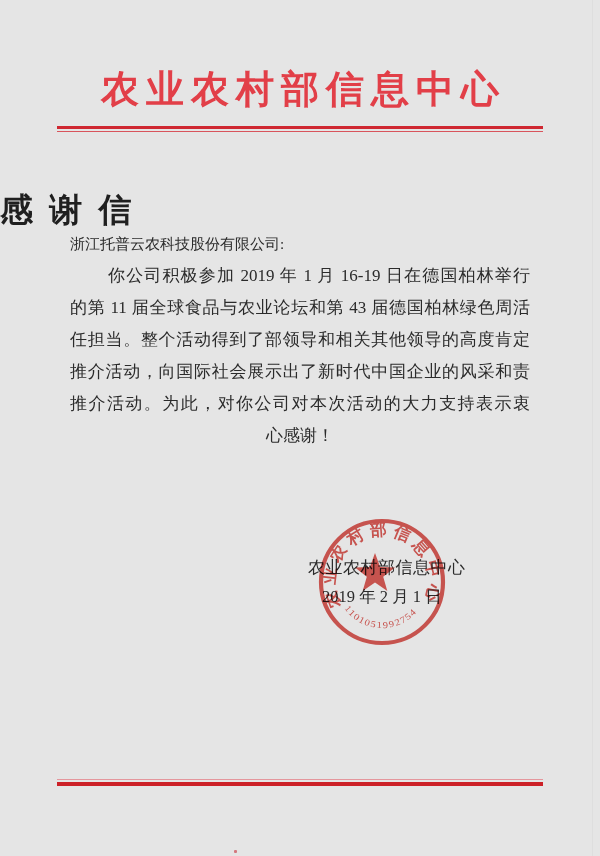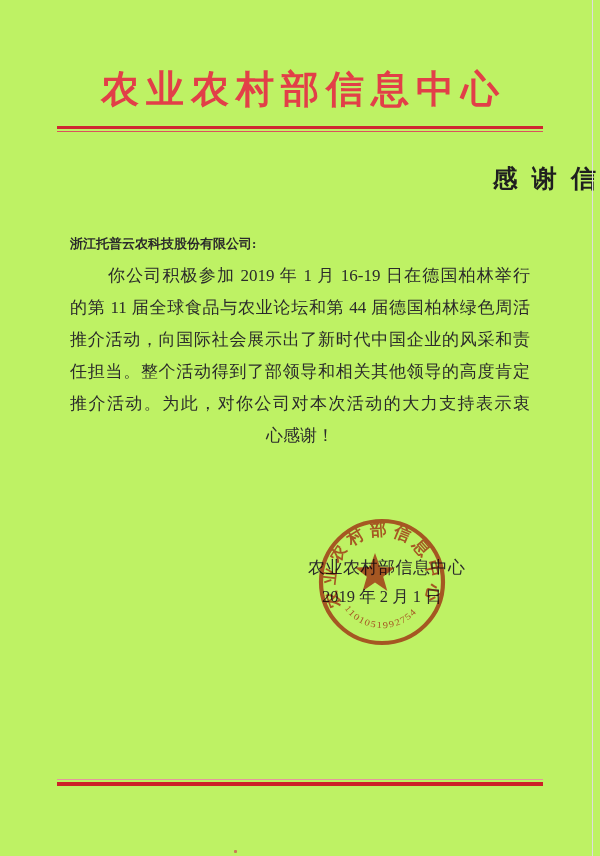--- a/index.html
+++ b/index.html
@@ -1,49 +1,49 @@
 <!DOCTYPE html>
 <html><head>
 <meta charset="utf-8">
 <style>
   html,body{margin:0;padding:0;background:#9a9a9a;}
   .page{
     position:relative;
     width:600px;height:856px;
     margin:0 auto;
-    background:#bef264;
+    background:#e5e5e5;
     overflow:hidden;
     font-family:"Liberation Serif","DejaVu Serif",serif;
     color:#2b2b2b;
   }
   
   .letterhead{
     position:absolute;top:66px;left:0;right:0;
     text-align:center;
     font-size:38px;line-height:46px;font-weight:bold;
     letter-spacing:7px;padding-left:7px;
     color:#e23f48;
   }
   .rule-top{position:absolute;left:57px;top:126px;width:486px;}
   .rule-top .thick{height:3px;background:#cf2831;}
   .rule-top .gap{height:2px;}
   .rule-top .thin{height:1px;background:#d9545c;}
   
   .doc-title{
-    position:absolute;top:162px;left:0;right:0;
-    text-align:right;
-    font-size:25px;font-weight:bold;letter-spacing:4px;
+    position:absolute;top:188px;left:0;right:0;
+    text-align:left;
+    font-size:33px;font-weight:bold;letter-spacing:4px;
     color:#1f1f1f;
   }
   
   .body-block{
     position:absolute;left:70px;top:228px;width:460px;
     font-size:17px;line-height:32px;
   }
-  .salutation{font-weight:bold;font-size:13px;}
+  .salutation{font-weight:normal;font-size:15px;}
   .jline{text-align:justify;text-align-last:justify;}
   .jline.indent{padding-left:38px;}
   .lastline{text-align:center;}
   
   .signature{
     position:absolute;left:308px;top:556px;
     font-size:17px;letter-spacing:0.5px;white-space:nowrap;
   }
   .sign-date{
     position:absolute;left:322px;top:586px;
@@ -76,23 +76,23 @@
     <div class="thick"></div>
     <div class="gap"></div>
     <div class="thin"></div>
   </div>
 
   <div class="doc-title">感 谢 信</div>
 
   <div class="body-block">
     <div class="salutation">浙江托普云农科技股份有限公司:</div>
     <div class="jline indent">你公司积极参加 2019 年 1 月 16-19 日在德国柏林举行</div>
-    <div class="jline">的第 11 届全球食品与农业论坛和第 44 届德国柏林绿色周活</div>
+    <div class="jline">的第 11 届全球食品与农业论坛和第 43 届德国柏林绿色周活</div>
+    <div class="jline">任担当。整个活动得到了部领导和相关其他领导的高度肯定</div>
     <div class="jline">推介活动，向国际社会展示出了新时代中国企业的风采和责</div>
-    <div class="jline">任担当。整个活动得到了部领导和相关其他领导的高度肯定</div>
     <div class="jline">推介活动。为此，对你公司对本次活动的大力支持表示衷</div>
     <div class="lastline">心感谢！</div>
   </div>
 
   <div class="signature">农业农村部信息中心</div>
   <div class="sign-date">2019 年 2 月 1 日</div>
 
   <svg class="seal" viewBox="0 0 132 132" xmlns="http://www.w3.org/2000/svg">
     <defs>
       <path id="sealTopArc" d="M 25.3,89.5 A 47,47 0 1 1 106.7,89.5" fill="none"></path>

